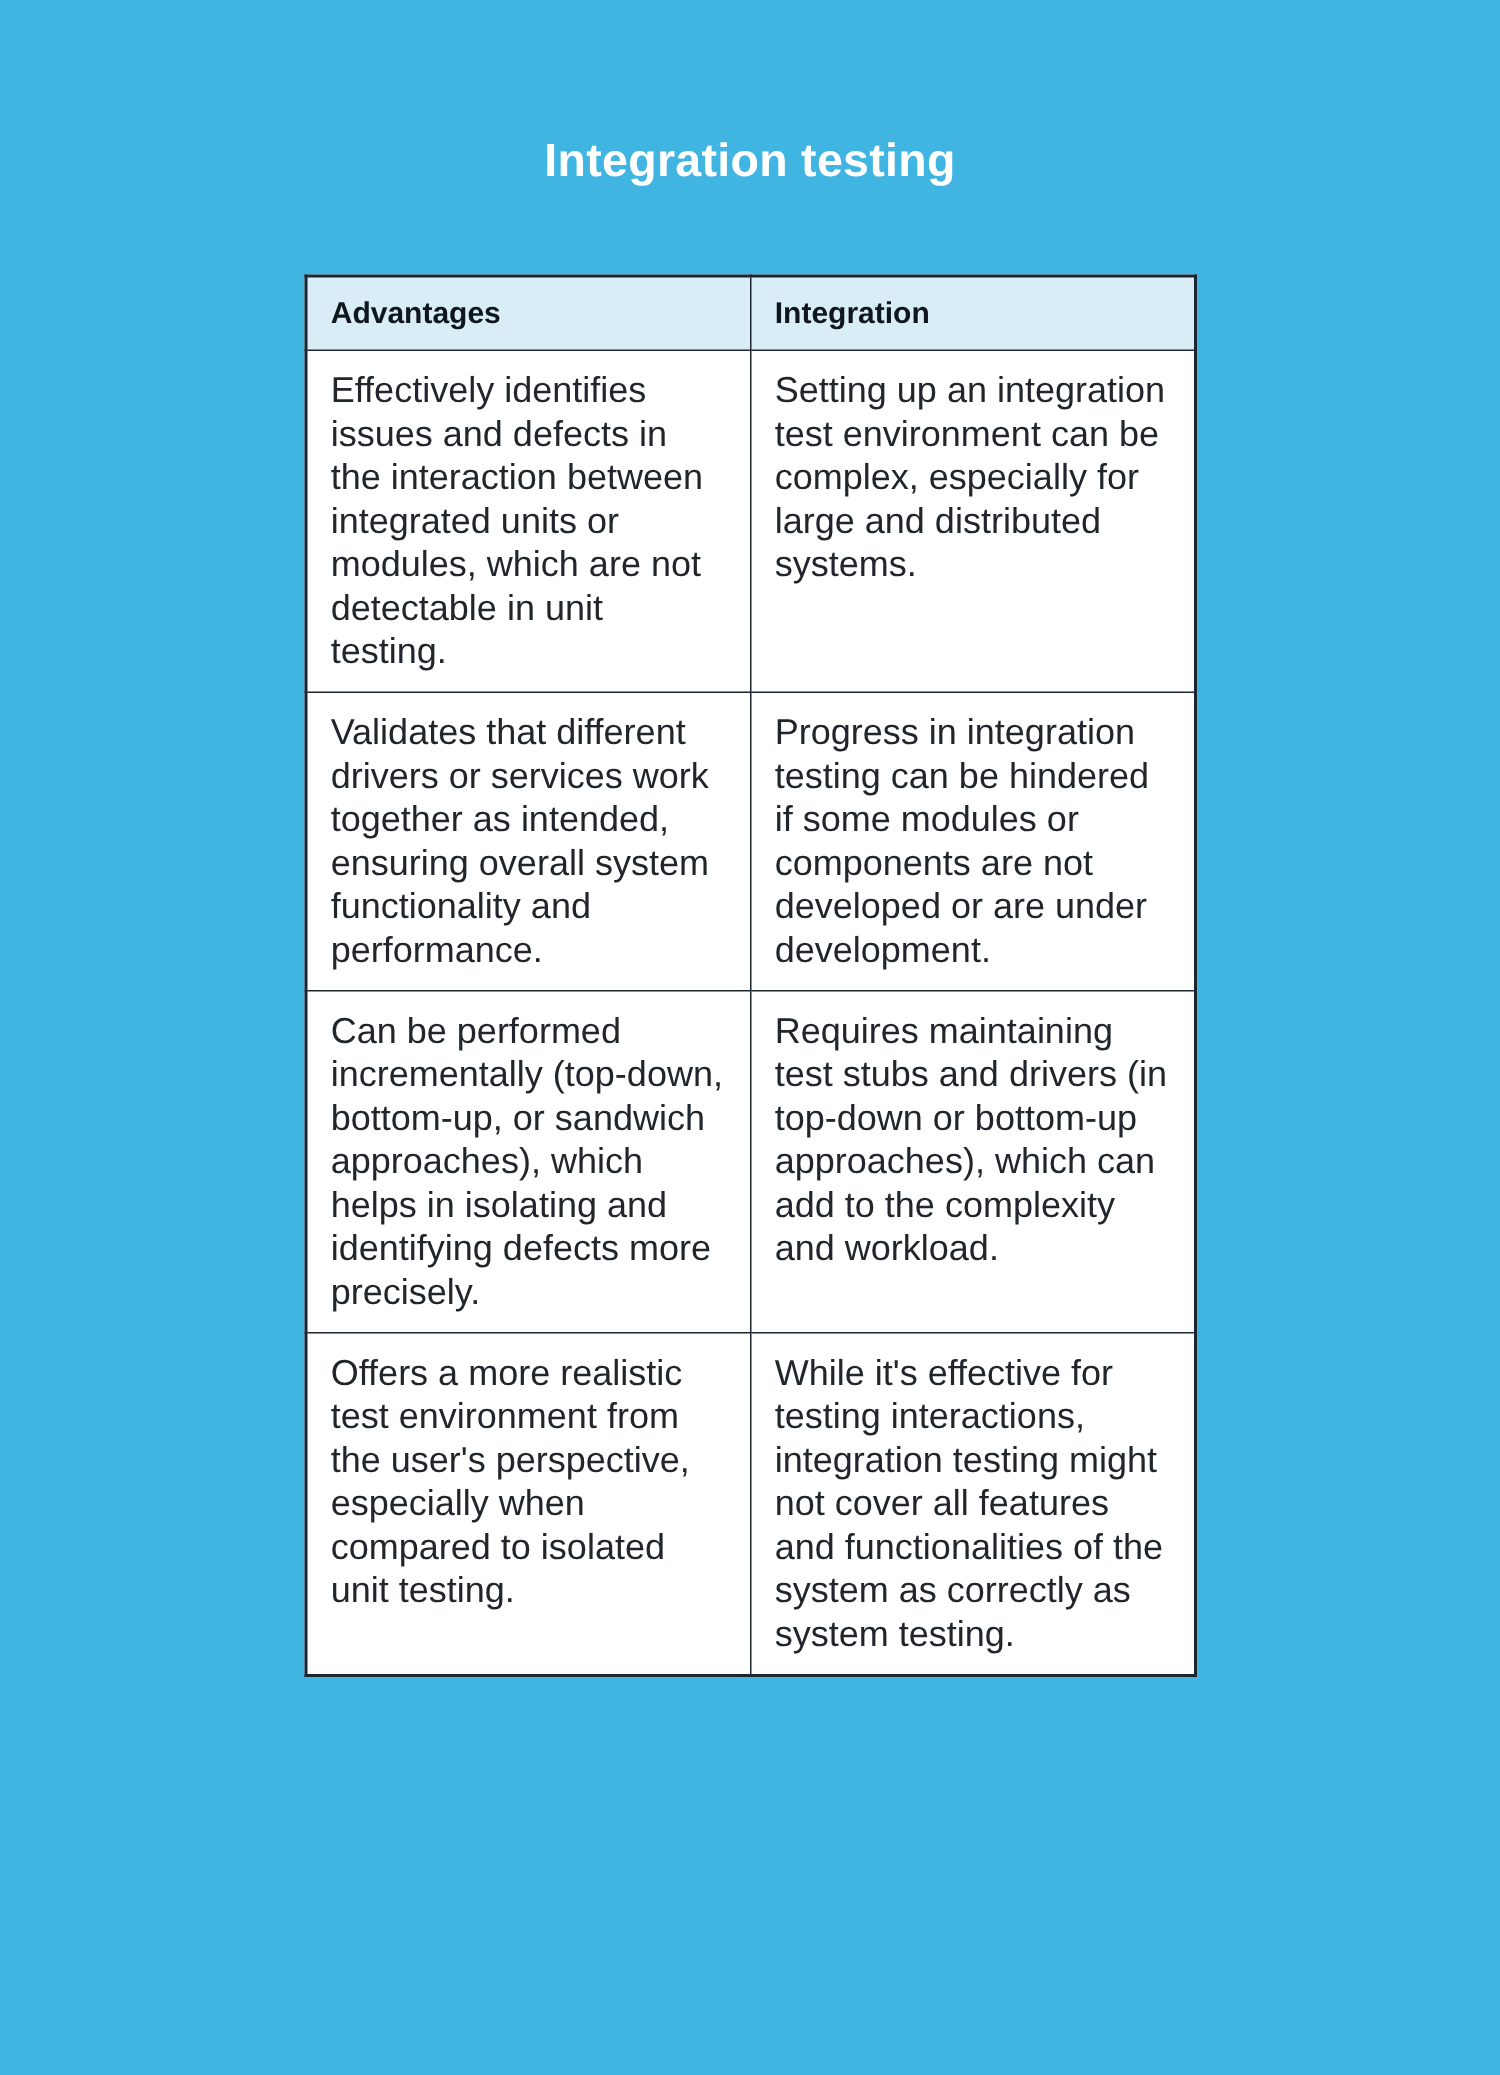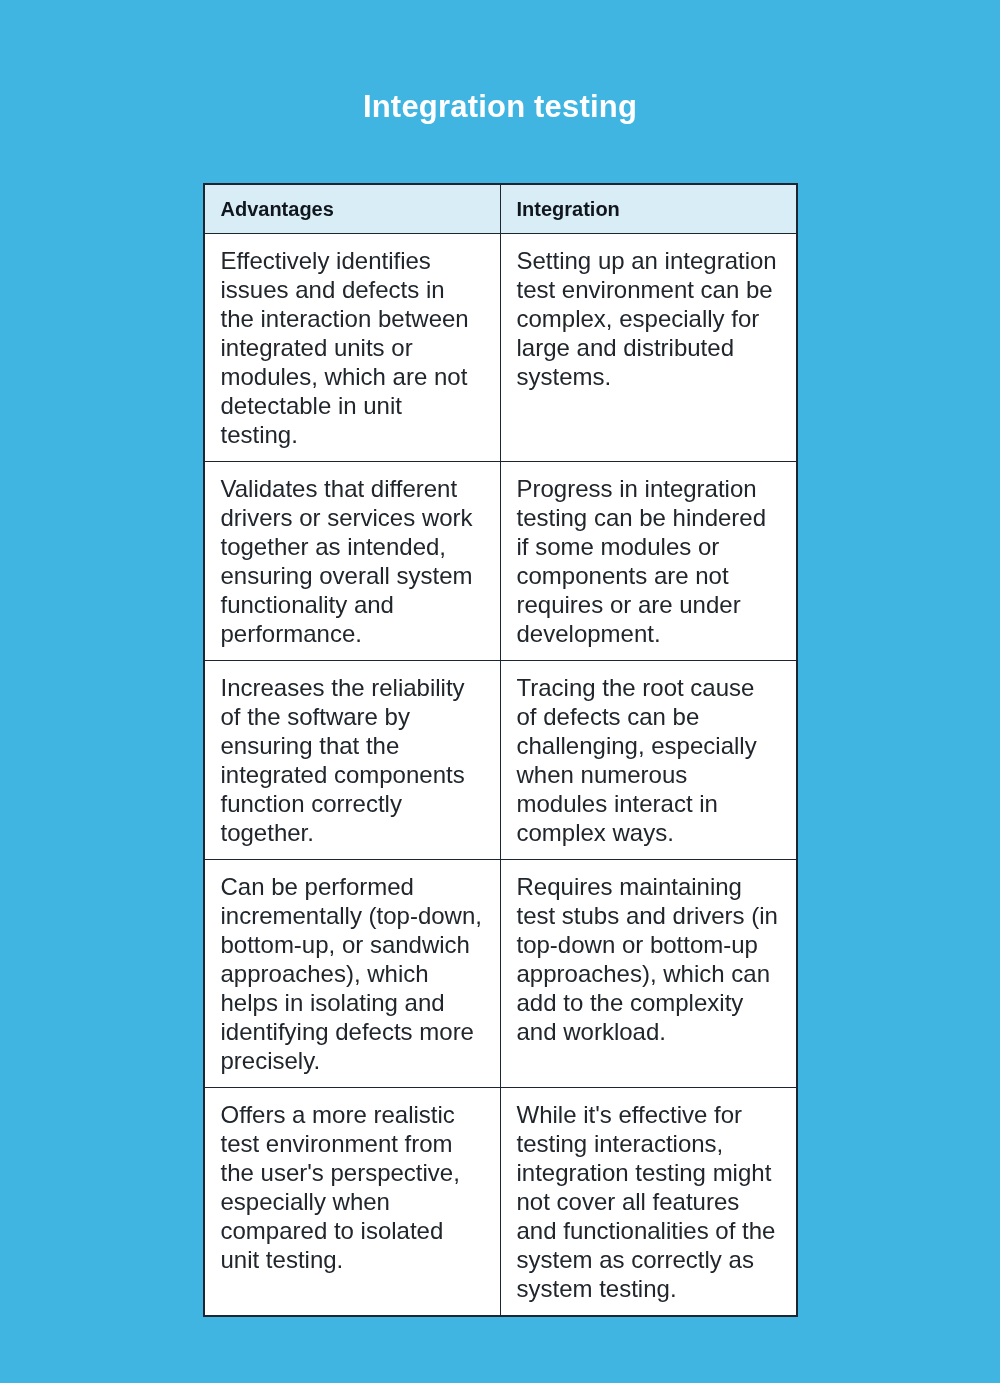--- a/index.html
+++ b/index.html
@@ -74,25 +74,21 @@
         <th>Integration</th>
       </tr>
     </thead>
     <tbody>
       <tr>
         <td>Effectively identifies issues and defects in the interaction between integrated units or modules, which are not detectable in unit testing.</td>
         <td>Setting up an integration test environment can be complex, especially for large and distributed systems.</td>
       </tr>
       <tr>
         <td>Validates that different drivers or services work together as intended, ensuring overall system functionality and performance.</td>
-        <td>Progress in integration testing can be hindered if some modules or components are not requires or are under development.</td>
-      </tr>
-      <tr>
-        <td>Increases the reliability of the software by ensuring that the integrated components function correctly together.</td>
-        <td>Tracing the root cause of defects can be challenging, especially when numerous modules interact in complex ways.</td>
+        <td>Progress in integration testing can be hindered if some modules or components are not developed or are under development.</td>
       </tr>
       <tr>
         <td>Can be performed incrementally (top-down, bottom-up, or sandwich approaches), which helps in isolating and identifying defects more precisely.</td>
         <td>Requires maintaining test stubs and drivers (in top-down or bottom-up approaches), which can add to the complexity and workload.</td>
       </tr>
       <tr>
         <td>Offers a more realistic test environment from the user's perspective, especially when compared to isolated unit testing.</td>
         <td>While it's effective for testing interactions, integration testing might not cover all features and functionalities of the system as correctly as system testing.</td>
       </tr>
     </tbody>

